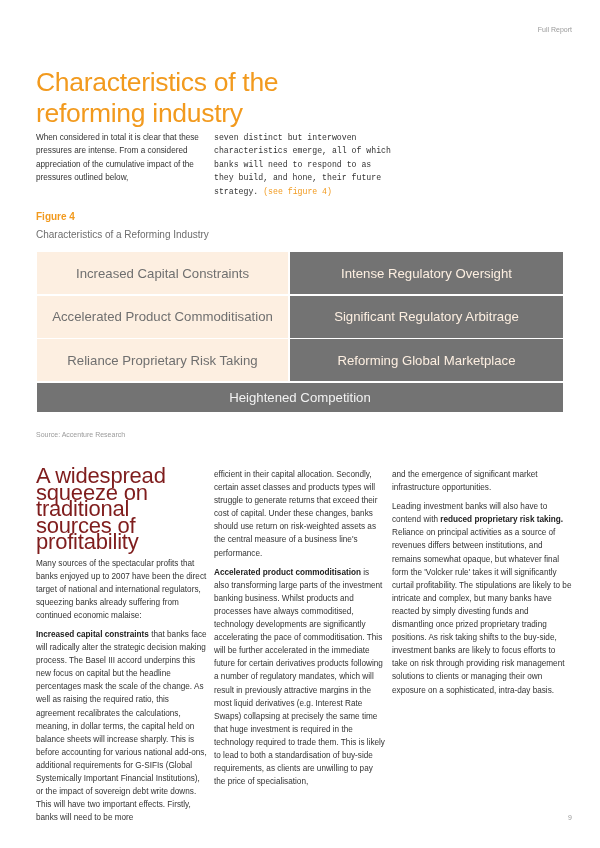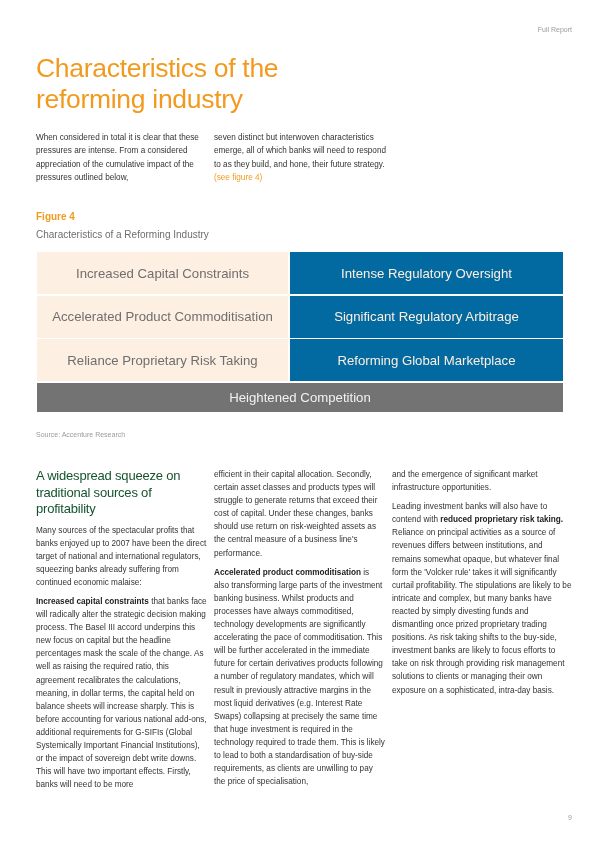--- a/index.html
+++ b/index.html
@@ -1,55 +1,55 @@
 <!DOCTYPE html>
 <html><head>
 <meta charset="utf-8">
 <style>
   html, body { margin: 0; padding: 0; background: #ffffff; }
   body { width: 600px; height: 848px; position: relative; overflow: hidden;
          font-family: "Liberation Sans", "DejaVu Sans", sans-serif; color: #3a3a3a; }
   .header-label { position: absolute; top: 26px; right: 28px; font-size: 7px; color: #9a9a9a; }
-  .page-title { position: absolute; left: 36px; top: 53px; margin: 0; font-weight: normal;
+  .page-title { position: absolute; left: 36px; top: 67px; margin: 0; font-weight: normal;
                 font-size: 26.5px; line-height: 31px; color: #f29a1e; letter-spacing: -0.3px; }
   .intro { position: absolute; top: 131px; left: 36px; width: 400px; display: flex; gap: 6px;
            font-size: 8.2px; line-height: 13.4px; color: #333; }
   .intro .col { width: 172px; }
   .intro .col p { margin: 0; }
   .link { color: #f29a1e; }
   .fig-label { position: absolute; left: 36px; top: 211px; font-size: 10px; font-weight: bold; color: #f29a1e; }
   .fig-caption { position: absolute; left: 36px; top: 229px; font-size: 10px; color: #6e6e6e; }
   .figure { position: absolute; left: 37px; top: 252px; width: 526px; }
   .fig-row { display: flex; height: 42px; margin-bottom: 1.5px; }
   .cell { display: flex; align-items: center; justify-content: center; font-size: 13.2px; }
   .cell.left { width: 251px; background: #fdefe1; color: #6f6f6f; margin-right: 2px; }
-  .cell.right { flex: 1; background: #0369a1; color: #fdefe1; }
+  .cell.right { flex: 1; background: #737373; color: #fdefe1; }
   .fig-bottom { height: 29px; background: #737373; color: #f2f2f2; display: flex; align-items: center;
                 justify-content: center; font-size: 13.2px; margin-top: 1px; }
   .source { position: absolute; left: 36px; top: 431px; font-size: 7px; color: #9a9a9a; }
   .body-cols { position: absolute; top: 468px; left: 36px; width: 540px; }
   .bcol { position: absolute; top: 0; width: 172px; font-size: 8.2px; line-height: 13.1px; color: #333; }
   .bcol p { margin: 0 0 6px 0; }
   .bcol b { color: #222; }
-  .sub-h { margin: 0 0 6px 0; font-weight: normal; font-size: 13px; line-height: 16.5px;
-           color: #14532d; letter-spacing: -0.2px; }
+  .sub-h { margin: 0 0 6px 0; font-weight: normal; font-size: 22px; line-height: 16.5px;
+           color: #7f1d1d; letter-spacing: -0.2px; }
   .page-num { position: absolute; right: 28px; bottom: 27px; font-size: 7px; color: #9a9a9a; }
 </style>
 </head>
 <body>
 
 <div class="header-label">Full Report</div>
 
 <h1 class="page-title" style="width:260px;">Characteristics of the reforming industry</h1>
 
 <div class="intro">
   <div class="col">
     <p>When considered in total it is clear that these pressures are intense. From a considered appreciation of the cumulative impact of the pressures outlined below,</p>
   </div>
-  <div class="col" style="width:180px;">
+  <div class="col" style="width:180px;font-family:Liberation Mono, monospace;">
     <p><span>seven distinct but interwoven characteristics emerge, all of which banks will need to respond to as they build, and hone, their future strategy.</span> <span class="link">(see figure 4)</span></p>
   </div>
 </div>
 
 <div class="fig-label">Figure 4</div>
 <div class="fig-caption">Characteristics of a Reforming Industry</div>
 
 <div class="figure">
   <div class="fig-row">
     <div class="cell left">Increased Capital Constraints</div>

